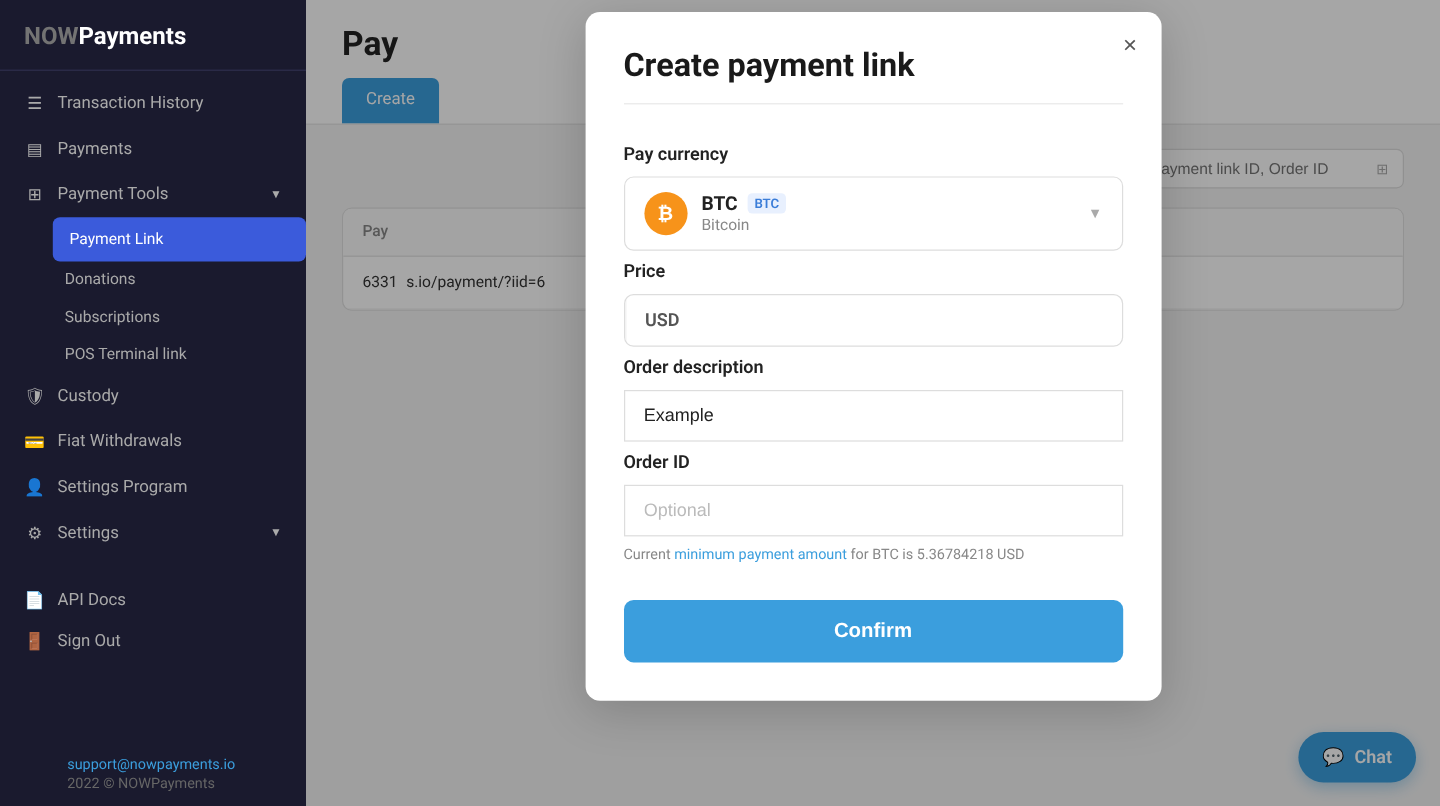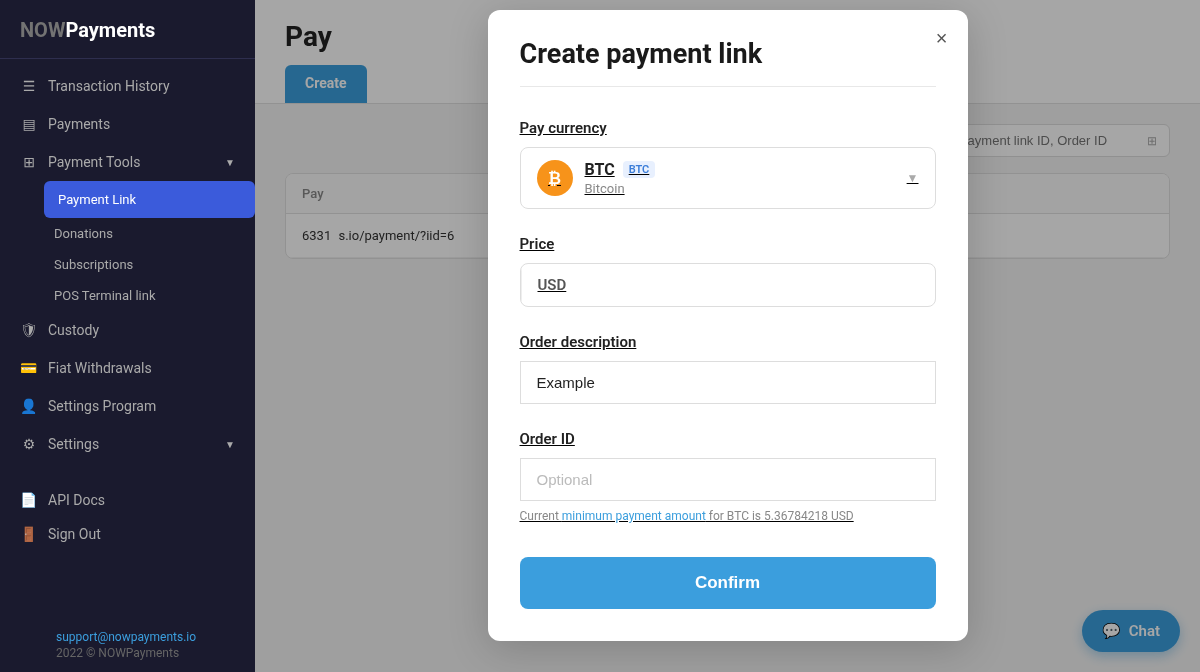--- a/index.html
+++ b/index.html
@@ -79,21 +79,20 @@
       padding: 10px 20px;
       font-size: 14px;
       cursor: pointer;
       border-bottom: 2px solid transparent;
       color: #555;
     }
     .main-tab.active {
       background: #3b9edd;
       color: #fff;
       border-radius: 6px 6px 0 0;
-      font-weight: bold;
     }
     .main-body { padding: 20px 30px; }
     .table-header-row {
       display: flex;
       justify-content: space-between;
       align-items: center;
       margin-bottom: 16px;
     }
     .search-bar {
       display: flex;
@@ -146,21 +145,21 @@
       top: 18px; right: 20px;
       font-size: 20px;
       cursor: pointer;
       color: #555;
       background: none;
       border: none;
       line-height: 1;
     }
     .modal-title { font-size: 27px; font-weight: 700; color: #1a1a1a; margin-bottom: 32px; padding-bottom: 16px; border-bottom: 1px solid #e8e8e8; }
     .modal-label { font-size: 15px; font-weight: 600; color: #222; margin-bottom: 10px; }
-    .modal-field { margin-bottom: 26px; text-decoration: underline; }
+    .modal-field { margin-bottom: 8px; }
 
     
     .currency-select {
       display: flex;
       align-items: center;
       border: 1px solid #ddd;
       border-radius: 8px;
       padding: 12px 16px;
       cursor: pointer;
       background: #fff;
@@ -226,21 +225,21 @@
     .confirm-btn {
       width: 100%;
       background: #3b9edd;
       color: #fff;
       border: none;
       border-radius: 8px;
       padding: 16px;
       font-size: 17px;
       font-weight: 600;
       cursor: pointer;
-      margin-top: 8px;
+      margin-top: 23px;
     }
 
     
     .chat-btn {
       position: absolute;
       bottom: 20px; right: 20px;
       background: #3b9edd;
       color: #fff;
       border-radius: 30px;
       padding: 12px 20px;

